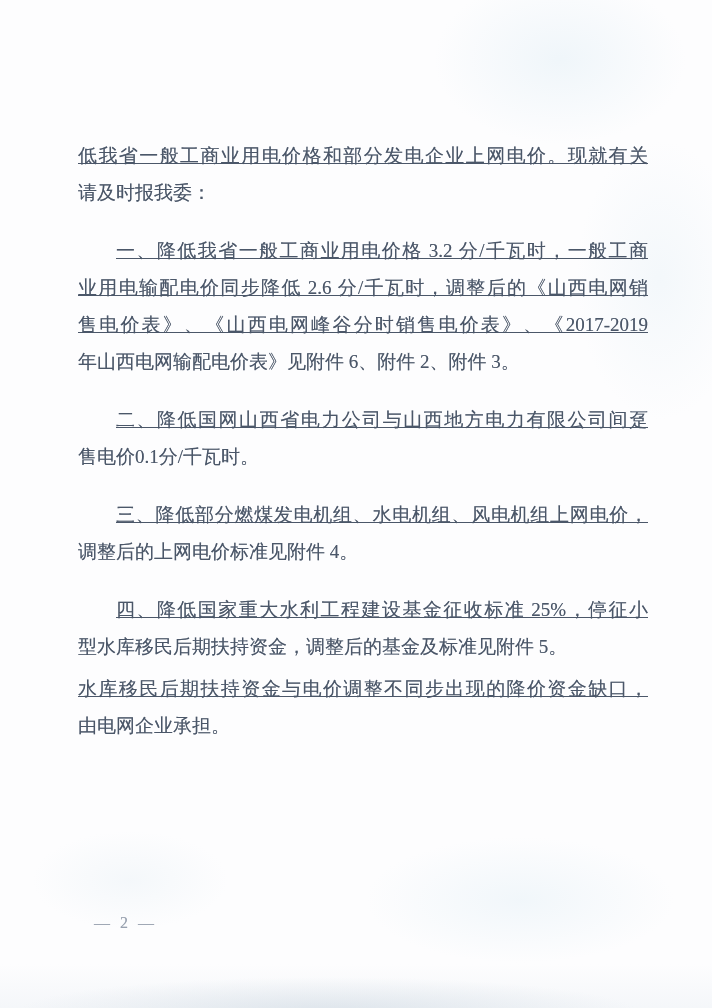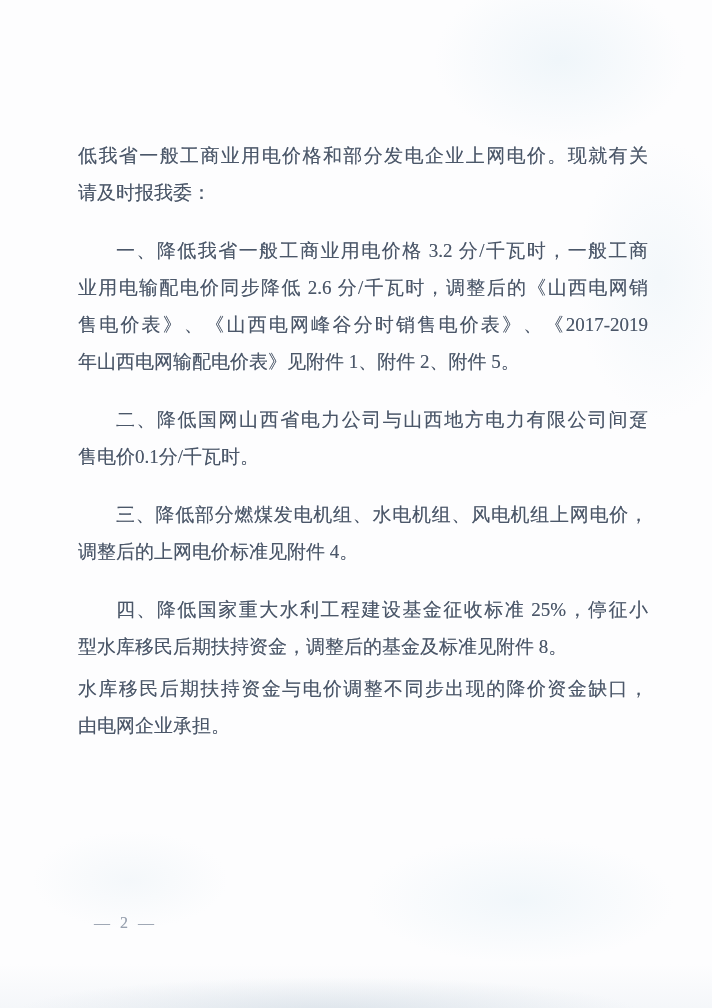--- a/index.html
+++ b/index.html
@@ -35,20 +35,21 @@
     text-shadow: 0 0 0.6px rgba(75,87,105,0.55);
   }
   .para { margin: 0 0 5px 0; }
   .para:last-child { margin-bottom: 0; }
   .line {
     text-align: justify;
     text-justify: inter-character;
   }
   .line.fill {
     text-align-last: justify;
+    text-decoration: underline;
   }
   .para.indent .line.first {
     text-indent: 2em;
     margin-top: 21px;
   }
   .page-number {
     position: absolute;
     left: 94px;
     top: 914px;
     font-size: 16px;
@@ -74,33 +75,33 @@
 <div class="page">
   <div class="doc-body">
       <div class="para">
         <div class="line fill first">低我省一般工商业用电价格和部分发电企业上网电价。现就有关</div>
         <div class="line">请及时报我委：</div>
       </div>
       <div class="para indent">
         <div class="line fill first">一、降低我省一般工商业用电价格 3.2 分/千瓦时，一般工商</div>
         <div class="line fill">业用电输配电价同步降低 2.6 分/千瓦时，调整后的《山西电网销</div>
         <div class="line fill">售电价表》、《山西电网峰谷分时销售电价表》、《2017-2019</div>
-        <div class="line">年山西电网输配电价表》见附件 1、附件 2、附件 5。</div>
+        <div class="line">年山西电网输配电价表》见附件 6、附件 2、附件 3。</div>
       </div>
       <div class="para indent">
         <div class="line fill first">二、降低国网山西省电力公司与山西地方电力有限公司间趸</div>
         <div class="line">售电价0.1分/千瓦时。</div>
       </div>
       <div class="para indent">
         <div class="line fill first">三、降低部分燃煤发电机组、水电机组、风电机组上网电价，</div>
         <div class="line">调整后的上网电价标准见附件 4。</div>
       </div>
       <div class="para indent">
         <div class="line fill first">四、降低国家重大水利工程建设基金征收标准 25%，停征小</div>
-        <div class="line">型水库移民后期扶持资金，调整后的基金及标准见附件 8。</div>
+        <div class="line">型水库移民后期扶持资金，调整后的基金及标准见附件 5。</div>
       </div>
       <div class="para indent">
         <div class="line fill">水库移民后期扶持资金与电价调整不同步出现的降价资金缺口，</div>
         <div class="line">由电网企业承担。</div>
       </div>
     </div>
   <div class="page-number">— 2 —</div>
   <div class="shadow-bottom"></div>
 </div>
 

